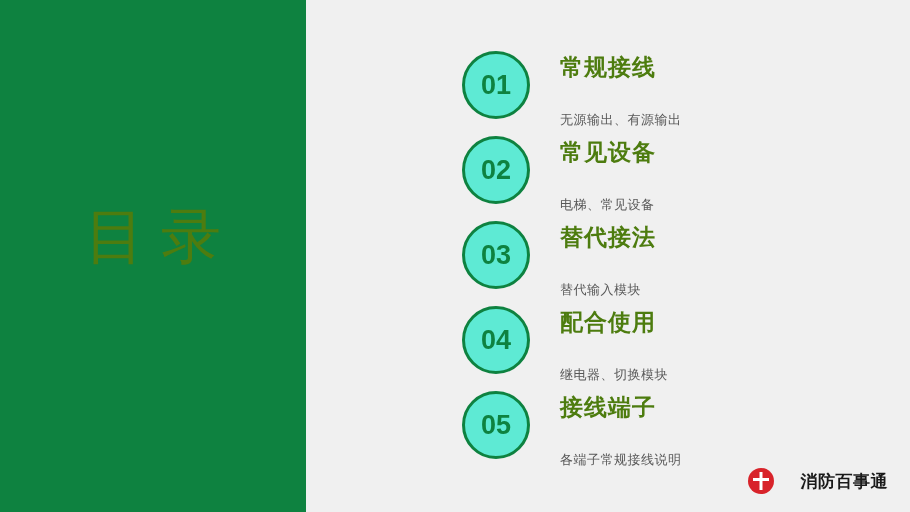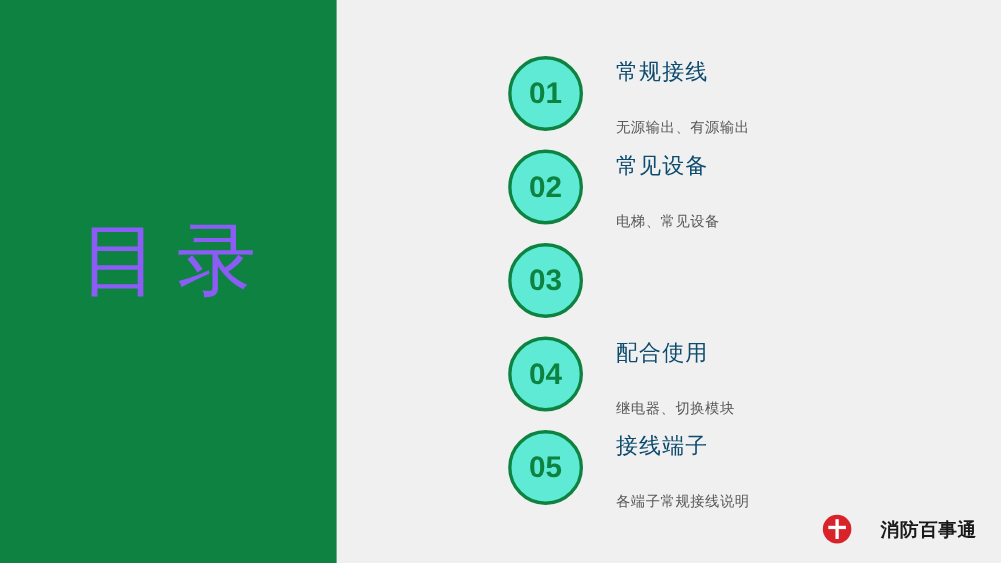--- a/index.html
+++ b/index.html
@@ -27,22 +27,22 @@
     width: 306px;
     height: 512px;
     background: #0e8240;
   }
   .slide-title {
     position: absolute;
     left: 0;
     top: 186px;
     width: 306px;
     text-align: center;
-    color: #8b5cf6;
-    font-size: 72px;
+    color: #4d7c0f;
+    font-size: 60px;
     line-height: 100px;
     letter-spacing: 16px;
     text-indent: 16px;
     font-family: "DejaVu Sans", "Liberation Sans", sans-serif;
     font-weight: 400;
   }
   .toc {
     position: absolute;
     left: 462px;
     top: 44px;
@@ -68,23 +68,23 @@
     line-height: 62px;
     text-align: center;
     font-family: "Liberation Sans", sans-serif;
   }
   .toc-text {
     position: absolute;
     left: 98px;
     top: 8px;
   }
   .toc-heading {
-    color: #0c4a6e;
-    font-size: 20px;
-    font-weight: normal;
+    color: #4d7c0f;
+    font-size: 23px;
+    font-weight: bold;
     letter-spacing: 1px;
     font-family: "DejaVu Sans", "Liberation Sans", sans-serif;
     margin-bottom: 12px;
   }
   .toc-sub {
     color: #585858;
     font-size: 13px;
     letter-spacing: 0.5px;
     font-family: "DejaVu Sans", "Liberation Sans", sans-serif;
     margin-top: 28px;
@@ -154,20 +154,24 @@
     <div class="toc-item">
       <div class="toc-badge">02</div>
       <div class="toc-text">
         <div class="toc-heading">常见设备</div>
         <div class="toc-sub">电梯、常见设备</div>
       </div>
     </div>
 
     <div class="toc-item">
       <div class="toc-badge">03</div>
+      <div class="toc-text">
+        <div class="toc-heading">替代接法</div>
+        <div class="toc-sub">替代输入模块</div>
+      </div>
     </div>
 
     <div class="toc-item">
       <div class="toc-badge">04</div>
       <div class="toc-text">
         <div class="toc-heading">配合使用</div>
         <div class="toc-sub">继电器、切换模块</div>
       </div>
     </div>
 

